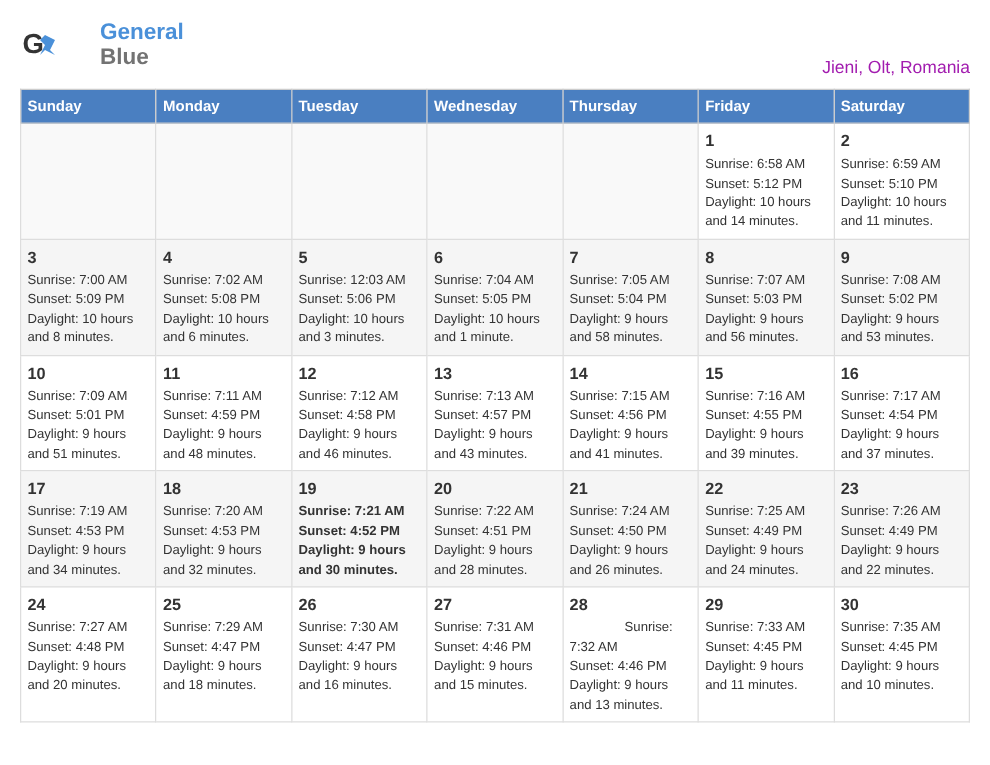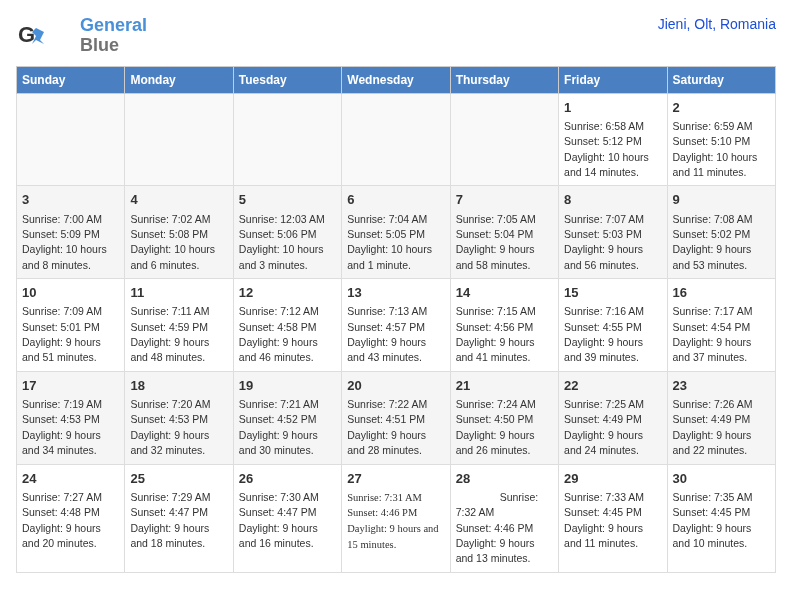--- a/index.html
+++ b/index.html
@@ -38,21 +38,22 @@
     .title-block {
       text-align: right;
     }
     .month-title {
       font-size: 32px;
       font-weight: bold;
       color: #333;
     }
     .location {
       font-size: 14px;
-      color: #1d4ed8;
+      color: #a21caf;
+      margin-top: 29px;
     }
     table {
       width: 100%;
       border-collapse: collapse;
       font-size: 11px;
     }
     thead tr th {
       background: #4a7fc1;
       color: #ffffff;
       text-align: left;
@@ -179,21 +180,21 @@
 Sunset: 4:54 PM
 Daylight: 9 hours and 37 minutes.</span></td>
       </tr>
       <tr>
         <td><span class="day-number">17</span><span class="day-info" style="white-space: pre-line;">Sunrise: 7:19 AM
 Sunset: 4:53 PM
 Daylight: 9 hours and 34 minutes.</span></td>
         <td><span class="day-number">18</span><span class="day-info" style="white-space: pre-line;">Sunrise: 7:20 AM
 Sunset: 4:53 PM
 Daylight: 9 hours and 32 minutes.</span></td>
-        <td><span class="day-number">19</span><span class="day-info" style="white-space: pre-line;">Sunrise: 7:21 AM
+        <td><span class="day-number">19</span><span class="day-info" style="white-space: pre-line; font-weight: bold;">Sunrise: 7:21 AM
 Sunset: 4:52 PM
 Daylight: 9 hours and 30 minutes.</span></td>
         <td><span class="day-number">20</span><span class="day-info" style="white-space: pre-line;">Sunrise: 7:22 AM
 Sunset: 4:51 PM
 Daylight: 9 hours and 28 minutes.</span></td>
         <td><span class="day-number">21</span><span class="day-info" style="white-space: pre-line;">Sunrise: 7:24 AM
 Sunset: 4:50 PM
 Daylight: 9 hours and 26 minutes.</span></td>
         <td><span class="day-number">22</span><span class="day-info" style="white-space: pre-line;">Sunrise: 7:25 AM
 Sunset: 4:49 PM
@@ -205,21 +206,21 @@
       <tr>
         <td><span class="day-number">24</span><span class="day-info" style="white-space: pre-line;">Sunrise: 7:27 AM
 Sunset: 4:48 PM
 Daylight: 9 hours and 20 minutes.</span></td>
         <td><span class="day-number">25</span><span class="day-info" style="white-space: pre-line;">Sunrise: 7:29 AM
 Sunset: 4:47 PM
 Daylight: 9 hours and 18 minutes.</span></td>
         <td><span class="day-number">26</span><span class="day-info" style="white-space: pre-line;">Sunrise: 7:30 AM
 Sunset: 4:47 PM
 Daylight: 9 hours and 16 minutes.</span></td>
-        <td><span class="day-number">27</span><span class="day-info" style="white-space: pre-line; font-family: Liberation Serif, serif;">Sunrise: 7:31 AM
+        <td><span class="day-number">27</span><span class="day-info" style="white-space: pre-line;">Sunrise: 7:31 AM
 Sunset: 4:46 PM
 Daylight: 9 hours and 15 minutes.</span></td>
         <td><span class="day-number">28</span><span class="day-info" style="white-space: pre-line; margin-left: 44px;">Sunrise: 7:32 AM
 Sunset: 4:46 PM
 Daylight: 9 hours and 13 minutes.</span></td>
         <td><span class="day-number">29</span><span class="day-info" style="white-space: pre-line;">Sunrise: 7:33 AM
 Sunset: 4:45 PM
 Daylight: 9 hours and 11 minutes.</span></td>
         <td><span class="day-number">30</span><span class="day-info" style="white-space: pre-line;">Sunrise: 7:35 AM
 Sunset: 4:45 PM

